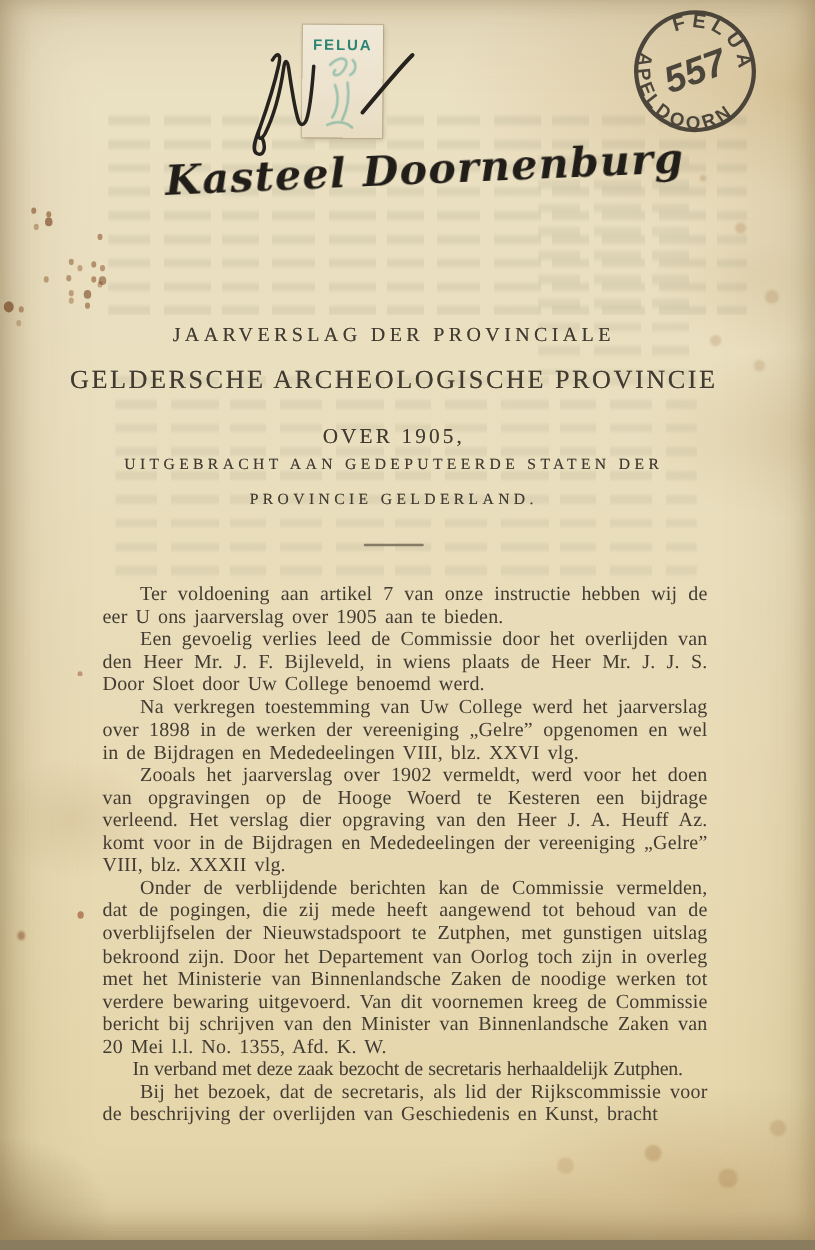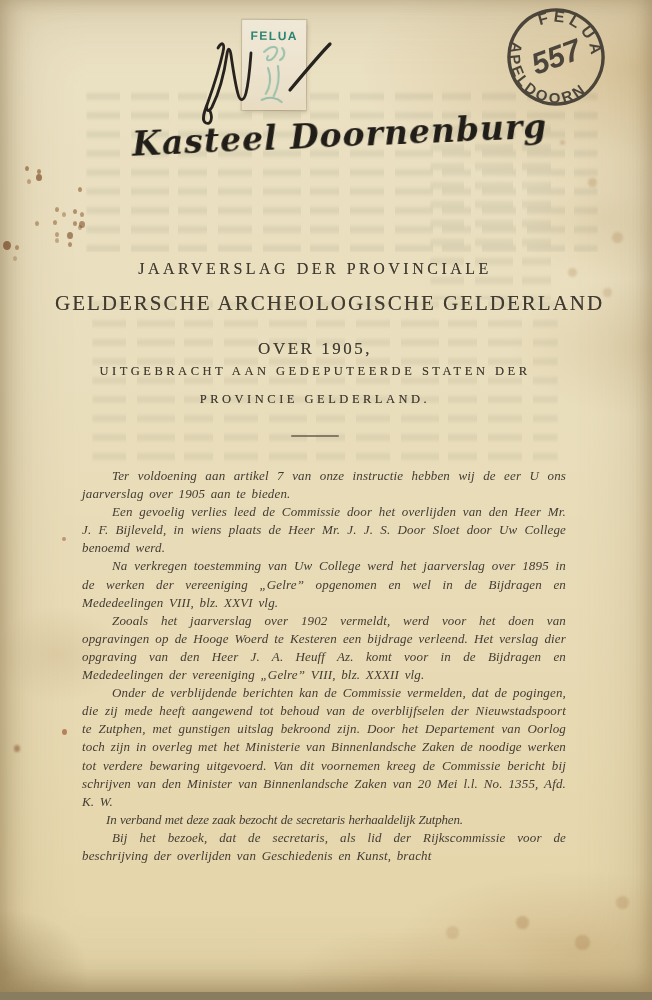--- a/index.html
+++ b/index.html
@@ -78,22 +78,22 @@
     color:#403a31;white-space:nowrap;text-shadow:0 0 .3px rgba(64,58,49,.55);}
   .t1{top:260px;font-size:16px;letter-spacing:3.5px;}
   .t2{top:291px;font-size:21px;letter-spacing:2px;}
   .t3{top:339px;font-size:17px;letter-spacing:2.5px;}
   .t4{top:364px;font-size:12.5px;letter-spacing:3.5px;}
   .t5{top:392px;font-size:12.5px;letter-spacing:3.5px;}
   .divider{position:absolute;left:291px;top:435px;width:48px;height:2px;
     background:#655c4c;opacity:.75;border-radius:1px;}
   
   .bodytext{position:absolute;left:82px;top:467px;width:484px;
-    font-size:13px;line-height:18.1px;letter-spacing:.15px;word-spacing:2.2px;
-    text-align:justify;color:#433c33;font-style:italic;}
+    font-size:16px;line-height:18.1px;letter-spacing:.15px;word-spacing:2.2px;
+    text-align:justify;color:#433c33;}
   .bodytext p{margin:0;text-indent:30px;}
   .bodytext p.tight{letter-spacing:-.2px;word-spacing:.5px;text-indent:24px;}
 </style>
 </head>
 <body>
 
 <div class="page">
 
   <div class="bleed bleed-a"></div>
   <div class="bleed bleed-b"></div>
@@ -139,30 +139,30 @@
       <text font-size="15" letter-spacing="3">
         <textPath href="#arcBottom" startOffset="50%" text-anchor="middle">APELDOORN</textPath>
       </text>
       <text x="53" y="63" text-anchor="middle" font-size="30" font-style="italic" transform="rotate(-53 53 53)" fill="#2d2925">557</text>
     </g>
   </svg>
 
   <div class="hand-title">Kasteel Doornenburg</div>
 
   <div class="headline t1">JAARVERSLAG DER PROVINCIALE</div>
-  <div class="headline t2">GELDERSCHE ARCHEOLOGISCHE GELDERLAND</div>
+  <div class="headline t2">GELDERSCHE ARCHEOLOGISCHE PROVINCIE</div>
   <div class="headline t3">OVER 1905,</div>
   <div class="headline t5">PROVINCIE GELDERLAND.</div>
   <div class="headline t4">UITGEBRACHT AAN GEDEPUTEERDE STATEN DER</div>
 
   <div class="divider"></div>
 
   <div class="bodytext">
     <p>Ter voldoening aan artikel 7 van onze instructie hebben wij de eer U ons jaarverslag over 1905 aan te bieden.</p>
     <p>Een gevoelig verlies leed de Commissie door het overlijden van den Heer Mr. J. F. Bijleveld, in wiens plaats de Heer Mr. J. J. S. Door Sloet door Uw College benoemd werd.</p>
-    <p>Na verkregen toestemming van Uw College werd het jaarverslag over 1895 in de werken der vereeniging „Gelre” opgenomen en wel in de Bijdragen en Mededeelingen VIII, blz. XXVI vlg.</p>
+    <p>Na verkregen toestemming van Uw College werd het jaarverslag over 1898 in de werken der vereeniging „Gelre” opgenomen en wel in de Bijdragen en Mededeelingen VIII, blz. XXVI vlg.</p>
     <p>Zooals het jaarverslag over 1902 vermeldt, werd voor het doen van opgravingen op de Hooge Woerd te Kesteren een bijdrage verleend. Het verslag dier opgraving van den Heer J. A. Heuff Az. komt voor in de Bijdragen en Mededeelingen der vereeniging „Gelre” VIII, blz. XXXII vlg.</p>
     <p>Onder de verblijdende berichten kan de Commissie vermelden, dat de pogingen, die zij mede heeft aangewend tot behoud van de overblijfselen der Nieuwstadspoort te Zutphen, met gunstigen uitslag bekroond zijn. Door het Departement van Oorlog toch zijn in overleg met het Ministerie van Binnenlandsche Zaken de noodige werken tot verdere bewaring uitgevoerd. Van dit voornemen kreeg de Commissie bericht bij schrijven van den Minister van Binnenlandsche Zaken van 20 Mei l.l. No. 1355, Afd. K. W.</p>
     <p class="tight">In verband met deze zaak bezocht de secretaris herhaaldelijk Zutphen.</p>
     <p>Bij het bezoek, dat de secretaris, als lid der Rijkscommissie voor de beschrijving der overlijden van Geschiedenis en Kunst, bracht</p>
   </div>
 
 </div>
 
 </body></html>

